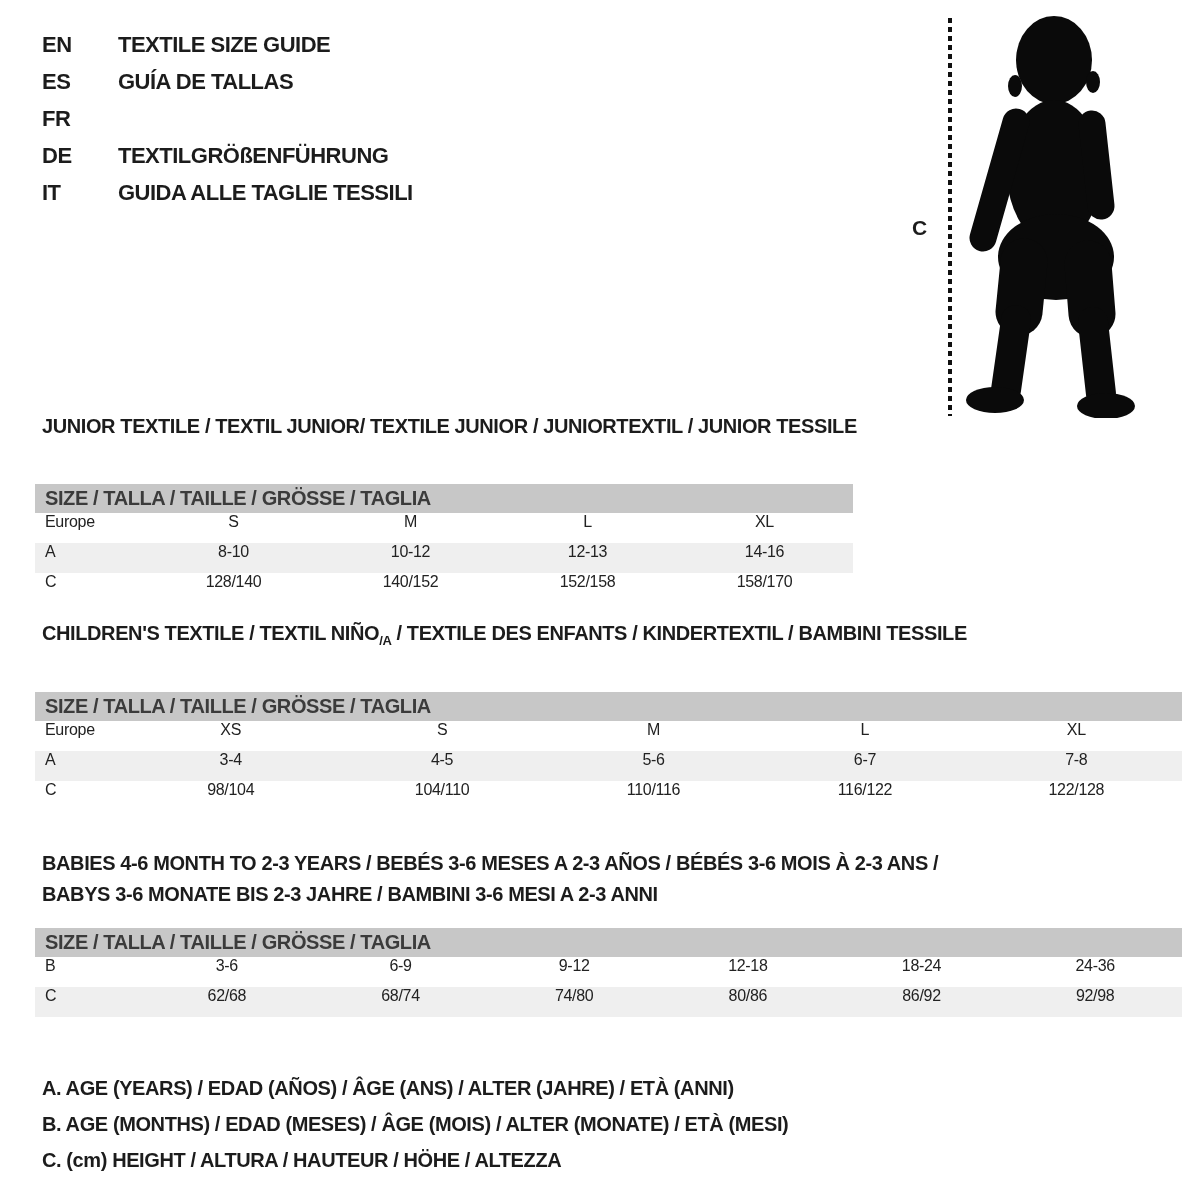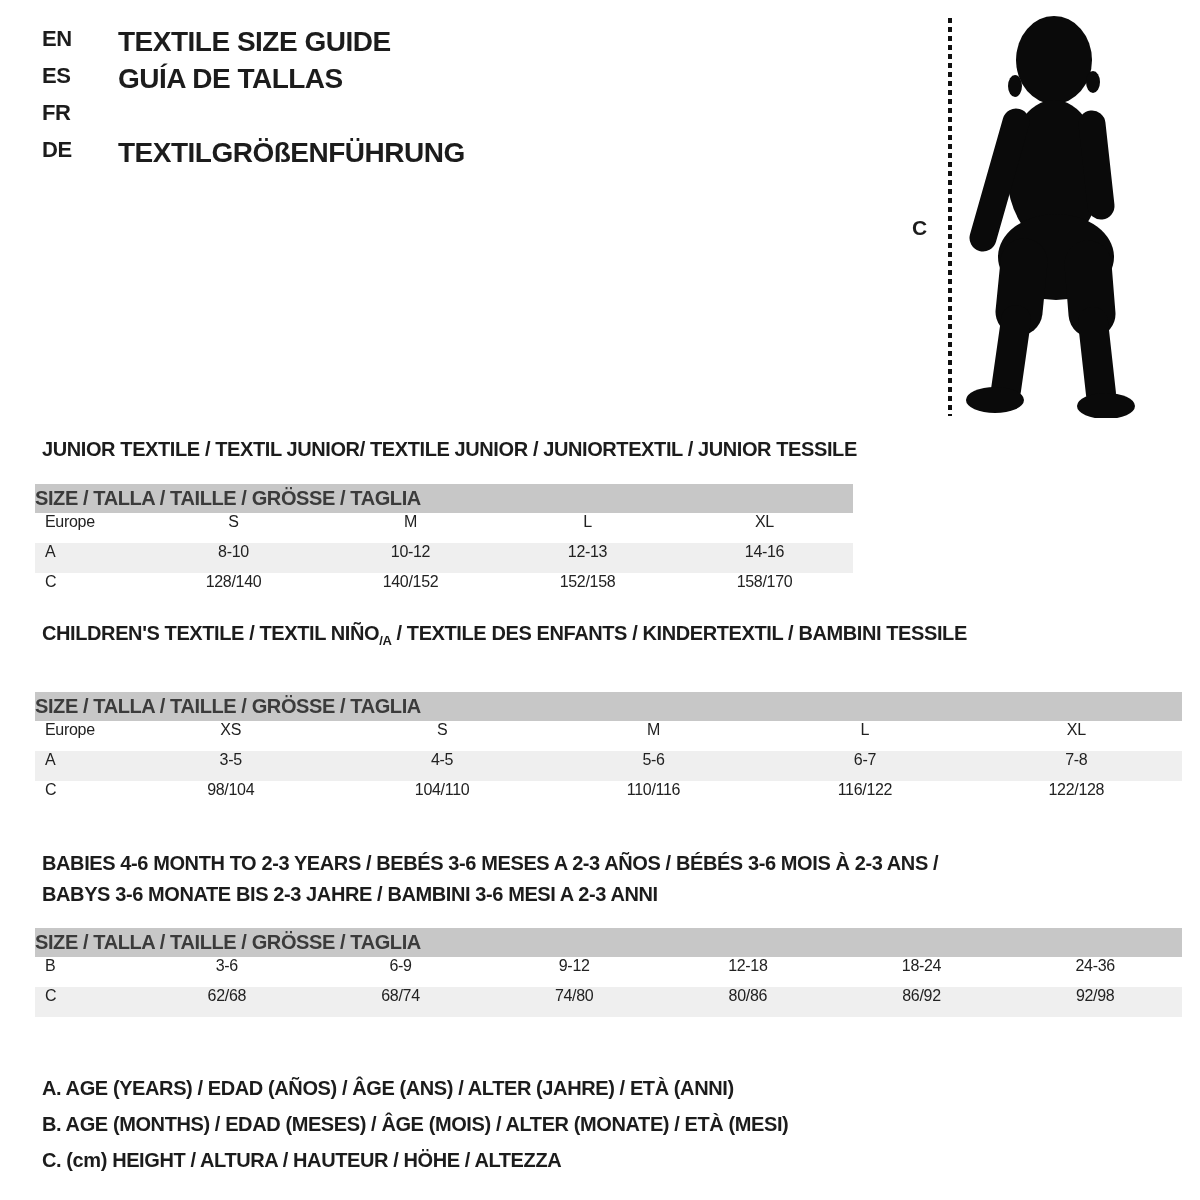--- a/index.html
+++ b/index.html
@@ -2,38 +2,38 @@
 <html><head>
 <meta charset="utf-8">
 <style>
   html,body{margin:0;padding:0;background:#ffffff;}
   .page{
     position:relative;width:1200px;height:1200px;background:#ffffff;overflow:hidden;
     font-family:"Liberation Sans","DejaVu Sans",sans-serif;color:#1c1c1c;
   }
   
   .langs{position:absolute;left:42px;top:26px;}
-  .lang-row{display:flex;height:37px;align-items:flex-start;}
+  .lang-row{display:flex;height:37px;align-items:center;}
   .lang-code{width:76px;font-size:22px;font-weight:700;letter-spacing:-0.5px;}
-  .lang-title{font-size:28px;font-weight:700;letter-spacing:-0.5px;}
+  .lang-title{font-size:22px;font-weight:700;letter-spacing:-0.5px;}
   
   .measure-label{position:absolute;left:912px;top:216px;font-size:21px;font-weight:700;}
   .dash-line{
     position:absolute;left:948px;top:18px;width:4px;height:398px;
     background:repeating-linear-gradient(to bottom,#101010 0 5px,transparent 5px 9px);
   }
   .toddler{position:absolute;left:962px;top:10px;}
   
   .sec-title{position:absolute;left:42px;font-size:20px;font-weight:700;letter-spacing:-0.4px;line-height:31px;white-space:nowrap;}
   .sec-title sub{font-size:13px;font-weight:700;}
   
   .size-table{position:absolute;left:35px;}
   .thead{
     height:29px;line-height:29px;background:#c7c7c7;color:#3b3b3b;
-    font-size:20px;font-weight:700;letter-spacing:-0.4px;padding-left:0;box-sizing:border-box;
+    font-size:20px;font-weight:700;letter-spacing:-0.4px;padding-left:10px;box-sizing:border-box;
   }
   .trow{display:flex;height:30px;align-items:flex-start;font-size:16px;letter-spacing:-0.3px;color:#222;}
   .trow.shaded{background:#efefef;}
   .tlabel{padding-left:10px;box-sizing:border-box;flex:0 0 auto;}
   .tcell{flex:1 1 0;text-align:center;}
   .t1{width:818px;top:484px;}
   .t1 .tlabel{width:110px;}
   .t2{width:1147px;top:692px;}
   .t2 .tlabel{width:90px;}
   .t3{width:1147px;top:928px;}
@@ -56,41 +56,45 @@
       <span class="lang-code">ES</span>
       <span class="lang-title">GUÍA DE TALLAS</span>
     </div>
     <div class="lang-row">
       <span class="lang-code">FR</span>
     </div>
     <div class="lang-row">
       <span class="lang-code">DE</span>
       <span class="lang-title">TEXTILGRÖßENFÜHRUNG</span>
     </div>
+    <div class="lang-row">
+      <span class="lang-code">IT</span>
+      <span class="lang-title">GUIDA ALLE TAGLIE TESSILI</span>
+    </div>
   </div>
 
   <span class="measure-label">C</span>
   <div class="dash-line"></div>
   <svg class="toddler" width="175" height="408" viewBox="0 0 175 408" fill="#0a0a0a" stroke="#0a0a0a">
     <ellipse cx="92" cy="50" rx="38" ry="44" stroke="none"></ellipse>
     <ellipse cx="53" cy="76" rx="7" ry="11" stroke="none"></ellipse>
     <ellipse cx="131" cy="72" rx="7" ry="11" stroke="none"></ellipse>
     <ellipse cx="92" cy="162" rx="47" ry="72" stroke="none"></ellipse>
     <line x1="54" y1="112" x2="21" y2="228" stroke-width="27" stroke-linecap="round"></line>
     <line x1="130" y1="114" x2="139" y2="196" stroke-width="27" stroke-linecap="round"></line>
     <ellipse cx="94" cy="247" rx="58" ry="43" stroke="none"></ellipse>
     <line x1="62" y1="252" x2="57" y2="302" stroke-width="47" stroke-linecap="round"></line>
     <line x1="126" y1="254" x2="130" y2="304" stroke-width="47" stroke-linecap="round"></line>
     <line x1="54" y1="310" x2="44" y2="380" stroke-width="30" stroke-linecap="round"></line>
     <line x1="131" y1="312" x2="139" y2="384" stroke-width="30" stroke-linecap="round"></line>
     <ellipse cx="33" cy="390" rx="29" ry="13" stroke="none"></ellipse>
     <ellipse cx="144" cy="396" rx="29" ry="13" stroke="none"></ellipse>
   </svg>
 
-  <div class="sec-title" style="top:434px;">JUNIOR TEXTILE / TEXTIL JUNIOR/ TEXTILE JUNIOR / JUNIORTEXTIL / JUNIOR TESSILE</div>
+  <div class="sec-title" style="top:411px;">JUNIOR TEXTILE / TEXTIL JUNIOR/ TEXTILE JUNIOR / JUNIORTEXTIL / JUNIOR TESSILE</div>
   <div class="size-table t1">
     <div class="thead">SIZE / TALLA / TAILLE / GRÖSSE / TAGLIA</div>
     <div class="trow">
       <span class="tlabel">Europe</span>
       <span class="tcell">S</span>
       <span class="tcell">M</span>
       <span class="tcell">L</span>
       <span class="tcell">XL</span>
     </div>
     <div class="trow shaded">
@@ -115,21 +119,21 @@
     <div class="trow">
       <span class="tlabel">Europe</span>
       <span class="tcell">XS</span>
       <span class="tcell">S</span>
       <span class="tcell">M</span>
       <span class="tcell">L</span>
       <span class="tcell">XL</span>
     </div>
     <div class="trow shaded">
       <span class="tlabel">A</span>
-      <span class="tcell">3-5</span>
+      <span class="tcell">3-4</span>
       <span class="tcell">4-5</span>
       <span class="tcell">5-6</span>
       <span class="tcell">6-7</span>
       <span class="tcell">7-8</span>
     </div>
     <div class="trow">
       <span class="tlabel">C</span>
       <span class="tcell">98/104</span>
       <span class="tcell">104/110</span>
       <span class="tcell">110/116</span>

